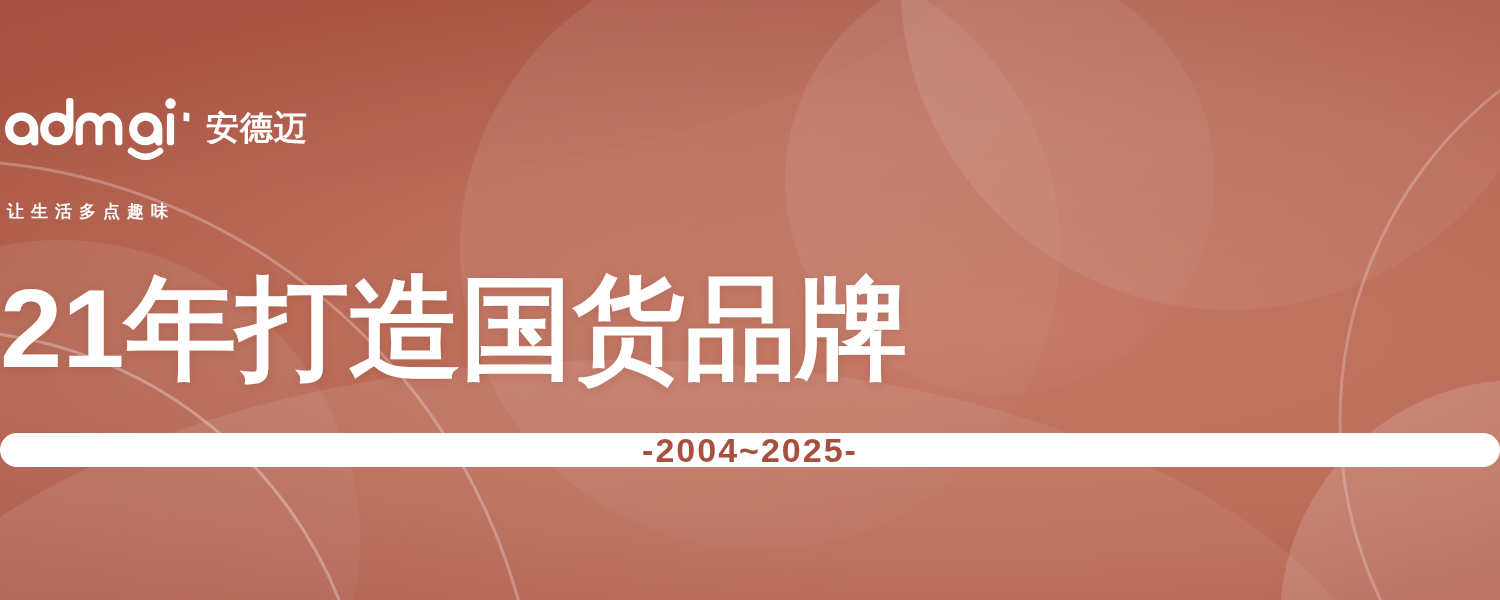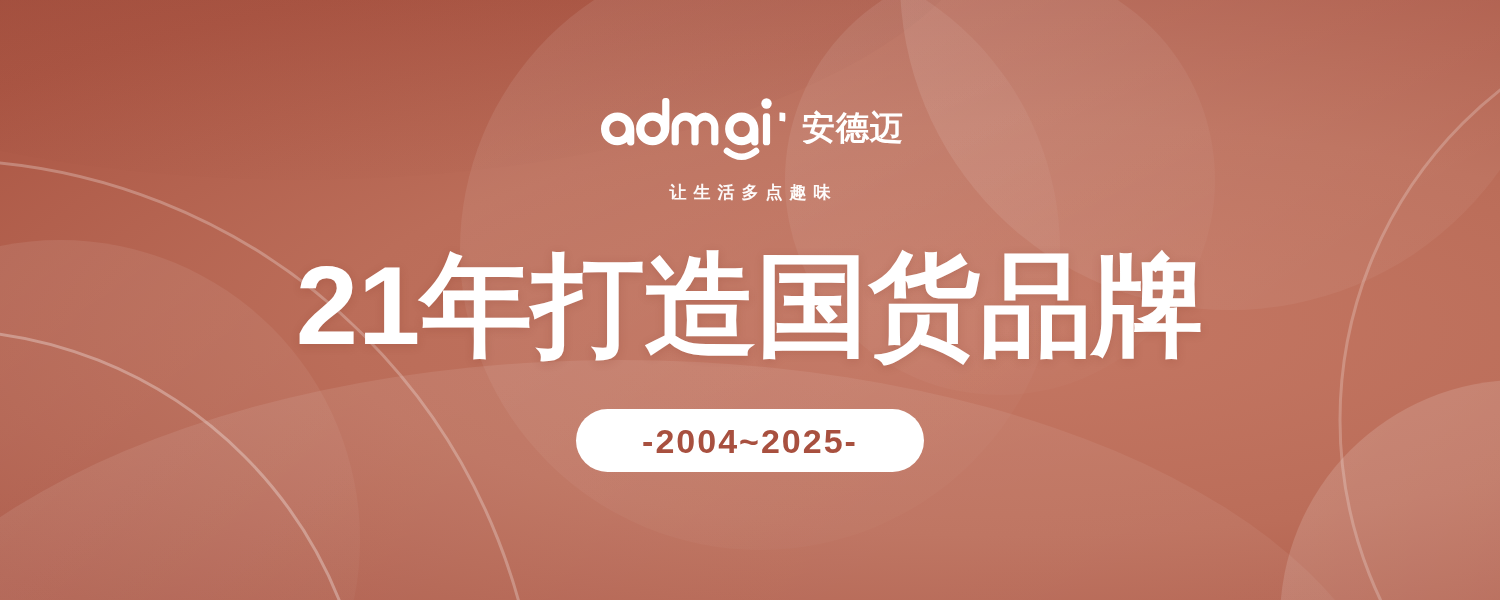--- a/index.html
+++ b/index.html
@@ -35,21 +35,21 @@
     height: 100%;
     display: block;
   }
 
   
   .content {
     position: absolute;
     inset: 0;
     display: flex;
     flex-direction: column;
-    align-items: center;
+    gap: 19px;
   }
 
   
   .logo-row {
     margin-top: 100px;
     display: flex;
     align-items: center;
     gap: 16px;
     height: 60px;
   }
@@ -77,37 +77,37 @@
     font-size: 17px;
     font-weight: 700;
     letter-spacing: 7px;
     text-indent: 7px;
     line-height: 1;
     opacity: 0.97;
   }
 
   
   .headline {
-    margin-top: 48px;
+    margin-top: 33px;
     color: #ffffff;
     font-size: 112px;
     font-weight: 700;
     line-height: 1.02;
     letter-spacing: 0px;
     white-space: nowrap;
     text-shadow: 0 2px 10px rgba(120, 45, 30, 0.18);
   }
 
   
   .year-pill {
-    margin-top: 46px;
+    margin-top: 28px;
     background: #ffffff;
     color: #a8503f;
     border-radius: 999px;
-    height: 63px;
+    height: 34px;
     min-width: 348px;
     box-sizing: border-box;
     display: flex;
     align-items: center;
     justify-content: center;
     font-size: 34px;
     font-weight: 700;
     letter-spacing: 2px;
     padding: 0 26px;
     line-height: 1;

